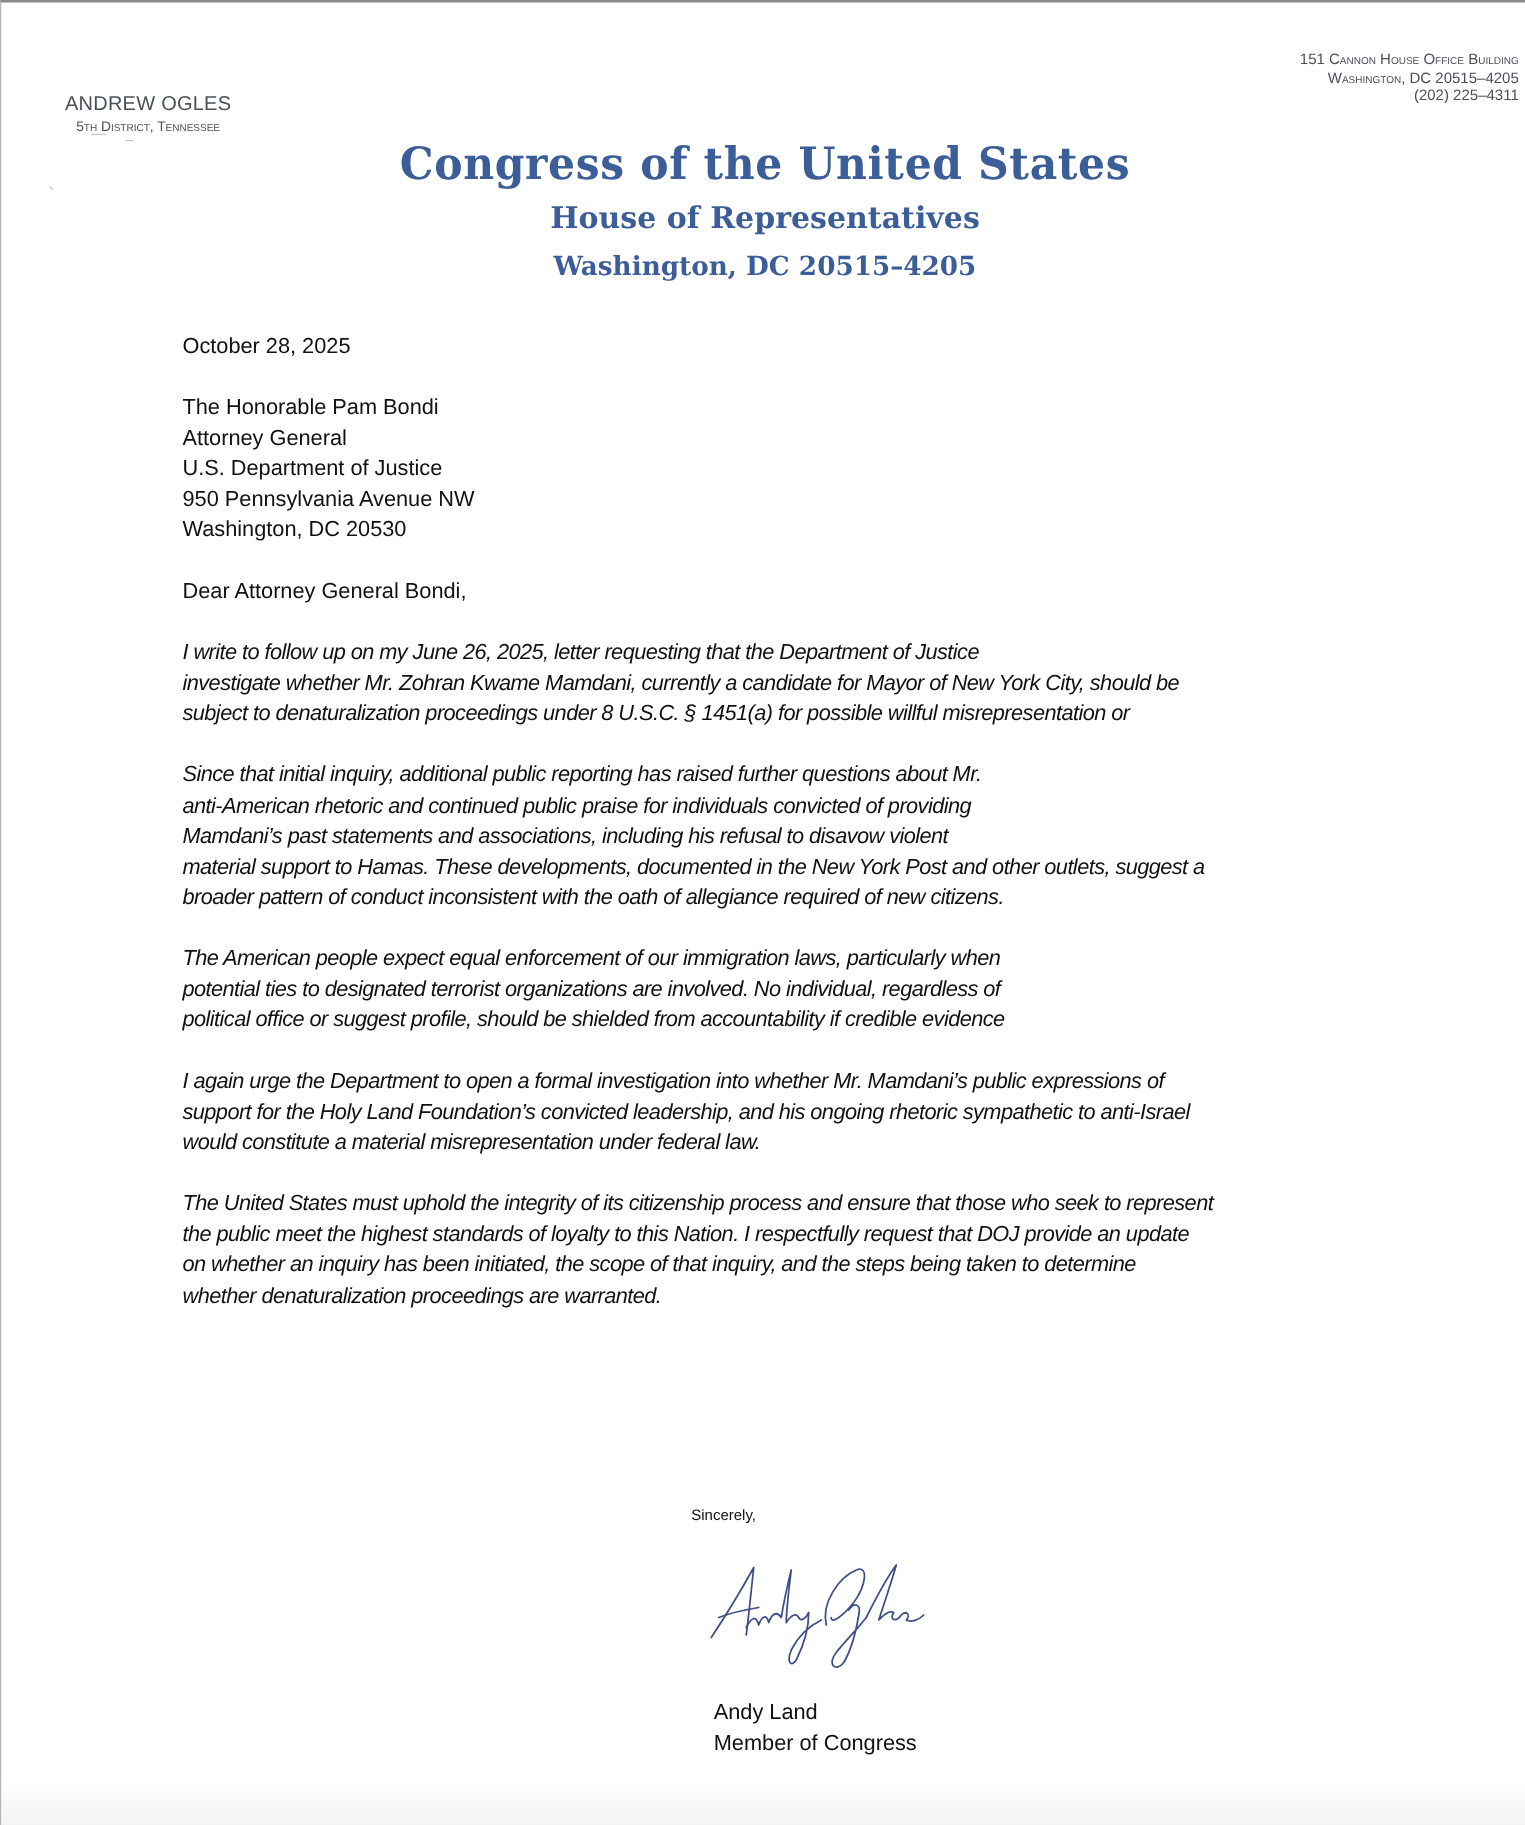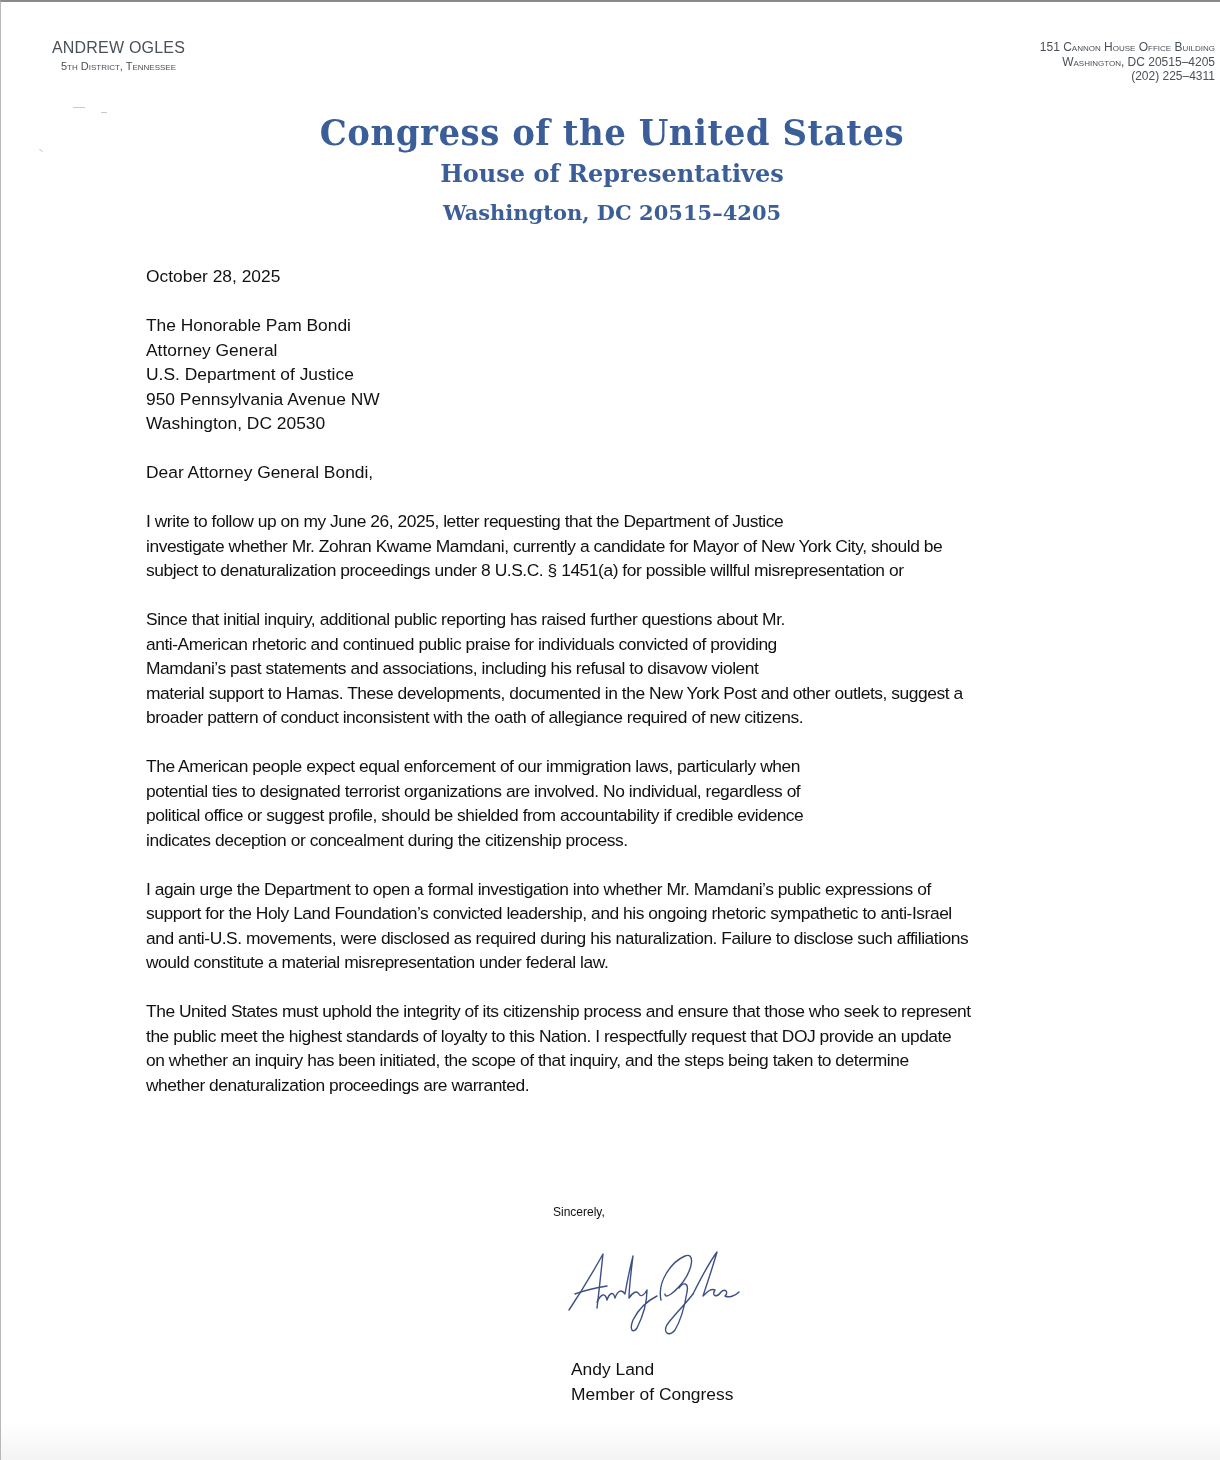--- a/index.html
+++ b/index.html
@@ -11,21 +11,21 @@
     position: absolute; left: 0; top: 0; width: 1220px; height: 1460px;
     background: linear-gradient(to bottom, #ffffff 0px, #ffffff 1420px, #f3f3f3 1460px);
     border-top: 2px solid #8a8a8a;
     border-left: 1px solid #b8b8b8;
     box-sizing: border-box;
   }
   .member-block {
     position: absolute; left: 40px; top: 36px; width: 155px; text-align: center;
     color: #4a5058;
   }
-  .member-name { font-size: 16px; letter-spacing: 0.2px; line-height: 20px; }
+  .member-name { font-size: 16px; letter-spacing: 0.2px; line-height: 20px; margin-top: 36px; }
   .member-district { font-size: 11px; font-variant: small-caps; line-height: 14px; margin-top: 1px; }
   .office-block {
     position: absolute; left: 940px; top: 38px; width: 274px; text-align: right;
     color: #4a5058; font-size: 12px; line-height: 14.5px;
   }
   .office-block .sc { font-variant: small-caps; }
   .smudge { position: absolute; background: #c9c9c9; height: 1px; }
 
   .letterhead {
     position: absolute; left: 300px; top: 108px; width: 622px; text-align: center;
@@ -37,21 +37,21 @@
 
   .letter {
     position: absolute; left: 145px; top: 262px; width: 940px;
     font-family: "Liberation Sans", sans-serif; color: #111111;
     font-size: 17.4px; line-height: 24.5px;
   }
   .letter p { margin: 0; }
   .date { margin-bottom: 24.5px !important; }
   .addr { margin-bottom: 24.5px !important; }
   .salutation { margin-bottom: 24.5px !important; }
-  .para { margin-bottom: 24.5px !important; }
+  .para { margin-bottom: 24.5px !important; font-style: italic; }
   .para .ln { display: block; white-space: nowrap; letter-spacing: -0.45px; }
   .addr .ln { display: block; }
 
   .closing {
     position: absolute; left: 552px; top: 1198px; font-size: 12px; line-height: 24.5px; color: #111;
   }
   .signature {
     position: absolute; left: 560px; top: 1240px; width: 200px; height: 100px;
   }
   .sig-name {
@@ -109,27 +109,25 @@
       <span class="ln">anti-American rhetoric and continued public praise for individuals convicted of providing</span>
       <span class="ln">Mamdani’s past statements and associations, including his refusal to disavow violent</span>
       <span class="ln">material support to Hamas. These developments, documented in the New York Post and other outlets, suggest a</span>
       <span class="ln">broader pattern of conduct inconsistent with the oath of allegiance required of new citizens.</span>
     </p>
 
     <p class="para">
       <span class="ln">The American people expect equal enforcement of our immigration laws, particularly when</span>
       <span class="ln">potential ties to designated terrorist organizations are involved. No individual, regardless of</span>
       <span class="ln">political office or suggest profile, should be shielded from accountability if credible evidence</span>
-      <span class="ln">indicates deception or concealment during the citizenship process.</span>
     </p>
 
     <p class="para">
       <span class="ln">I again urge the Department to open a formal investigation into whether Mr. Mamdani’s public expressions of</span>
       <span class="ln">support for the Holy Land Foundation’s convicted leadership, and his ongoing rhetoric sympathetic to anti-Israel</span>
-      <span class="ln">and anti-U.S. movements, were disclosed as required during his naturalization. Failure to disclose such affiliations</span>
       <span class="ln">would constitute a material misrepresentation under federal law.</span>
     </p>
 
     <p class="para">
       <span class="ln">The United States must uphold the integrity of its citizenship process and ensure that those who seek to represent</span>
       <span class="ln">the public meet the highest standards of loyalty to this Nation. I respectfully request that DOJ provide an update</span>
       <span class="ln">on whether an inquiry has been initiated, the scope of that inquiry, and the steps being taken to determine</span>
       <span class="ln">whether denaturalization proceedings are warranted.</span>
     </p>
   </div>

